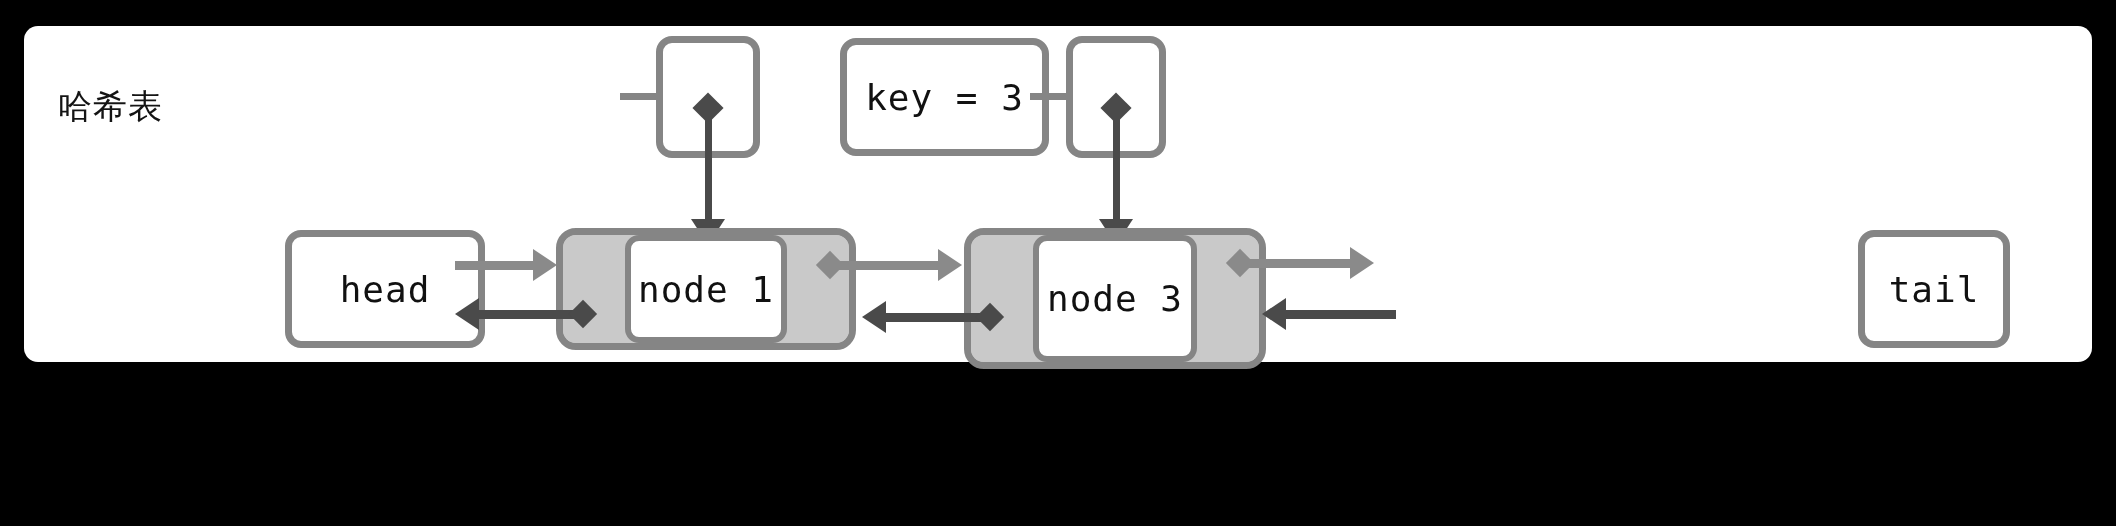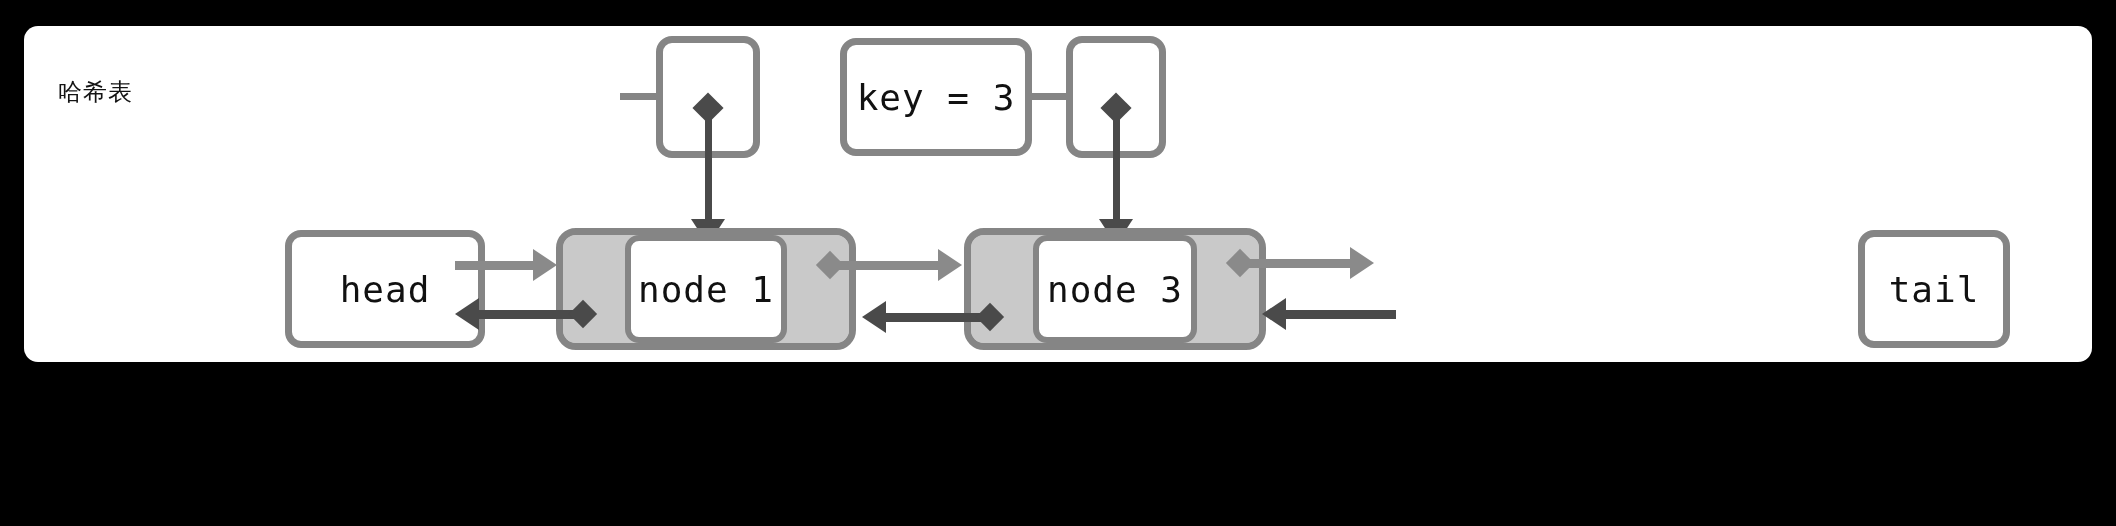--- a/index.html
+++ b/index.html
@@ -9,57 +9,57 @@
 
   
   #panel{
     position:absolute;left:24px;top:26px;width:2068px;height:336px;
     background:#ffffff;border-radius:14px;
   }
 
   
   .row-label{
     position:absolute;color:#141414;font-family:"DejaVu Sans",sans-serif;
-    font-size:24px;letter-spacing:1px;white-space:nowrap;
+    font-size:34px;letter-spacing:1px;white-space:nowrap;margin-top:8px;
   }
   #label-hash{left:58px;top:76px;}
   #label-list{left:42px;top:272px;}
 
   
   .rbox{
     position:absolute;box-sizing:border-box;background:#ffffff;
     border:7px solid #858585;border-radius:16px;
     display:flex;align-items:center;justify-content:center;
     font-family:"DejaVu Sans Mono","Liberation Mono",monospace;
     font-size:36px;color:#111;letter-spacing:1px;white-space:nowrap;
   }
 
   
   #key1-box{left:430px;top:38px;width:192px;height:118px;}
   #key1-ptr{left:656px;top:36px;width:104px;height:122px;}
-  #key3-box{left:840px;top:38px;width:192px;height:118px;}
+  #key3-box{left:840px;top:38px;width:209px;height:118px;}
   #key3-ptr{left:1066px;top:36px;width:100px;height:122px;}
 
   
   .stub{position:absolute;height:7px;background:#858585;}
   #stub1{left:620px;top:93px;width:38px;}
   #stub3{left:1030px;top:93px;width:38px;}
 
   
   #head-box{left:285px;top:230px;width:200px;height:118px;}
   #tail-box{left:1858px;top:230px;width:152px;height:118px;text-align:center;}
 
   
   .node-group{
     position:absolute;box-sizing:border-box;
     border:7px solid #858585;border-radius:20px;background:#c9c9c9;
     display:flex;align-items:stretch;overflow:hidden;
   }
   #node1-group{left:556px;top:228px;width:300px;height:122px;}
-  #node3-group{left:964px;top:228px;width:302px;height:122px;}
+  #node3-group{left:964px;top:228px;width:302px;height:141px;}
 
   .ptr-cell{flex:0 0 62px;background:#c9c9c9;}
   .node-core{
     flex:1 1 auto;margin:0;background:#ffffff;
     border:6px solid #858585;border-radius:14px;
     display:flex;align-items:center;justify-content:center;
     font-family:"DejaVu Sans Mono","Liberation Mono",monospace;
     font-size:36px;color:#111;letter-spacing:1px;white-space:nowrap;
   }
 

